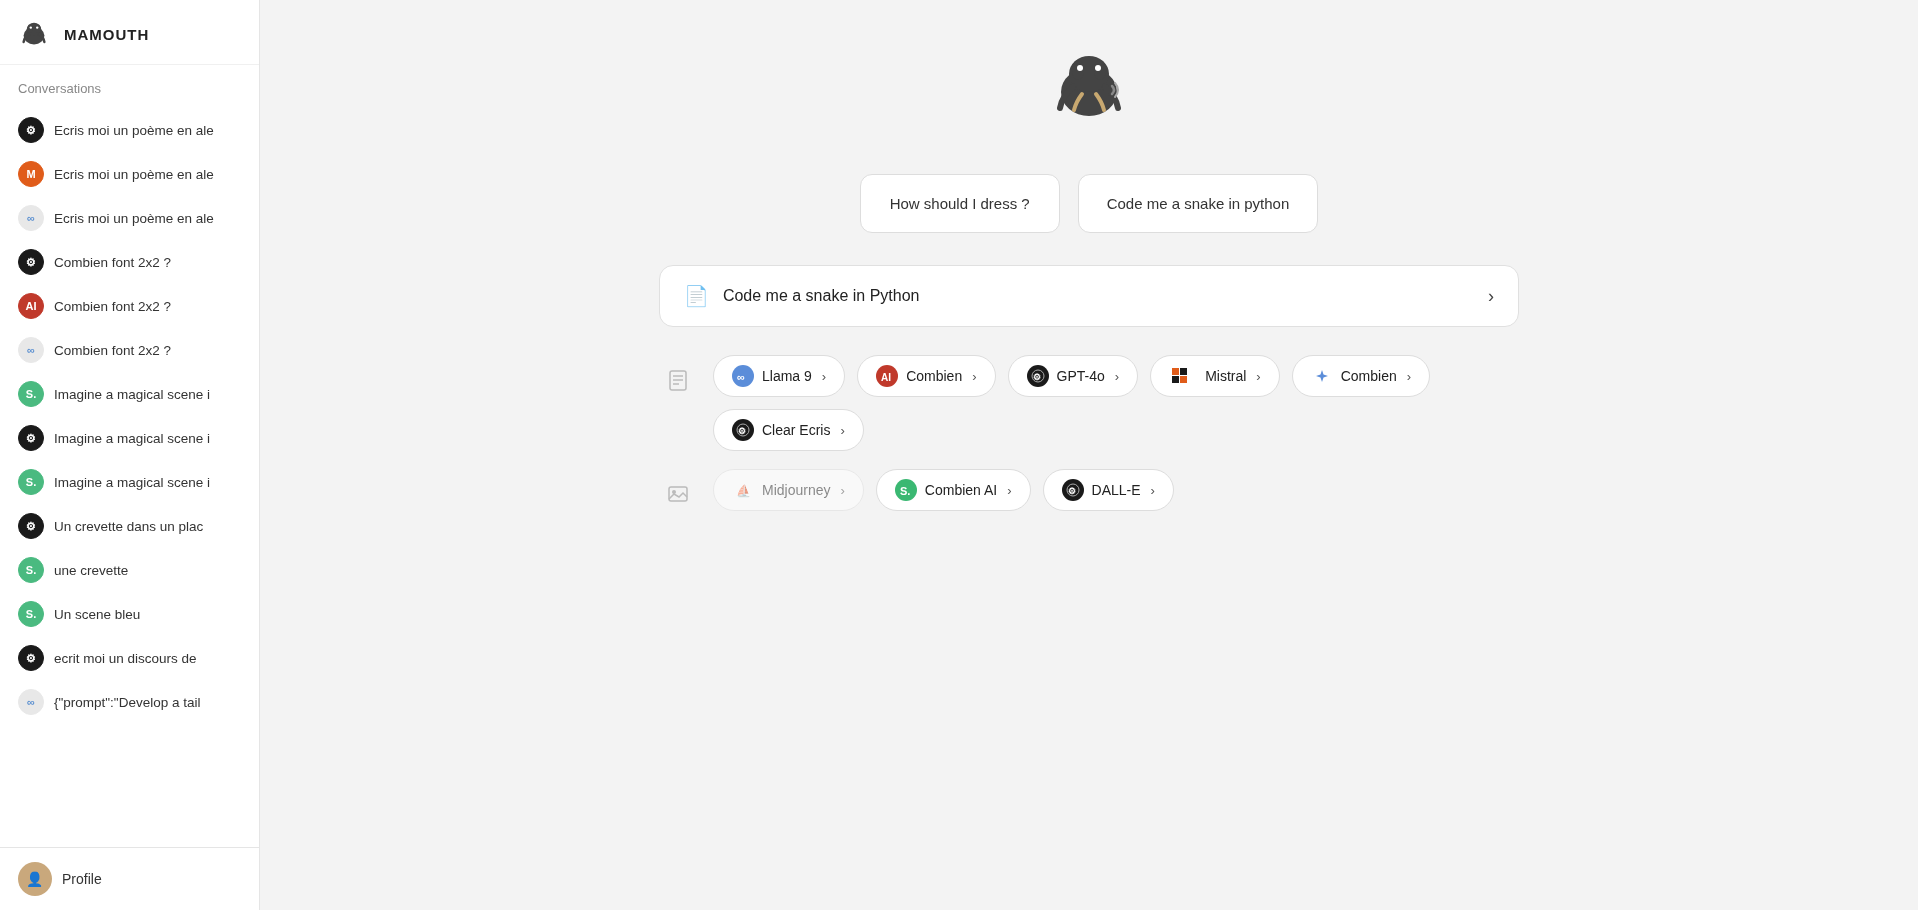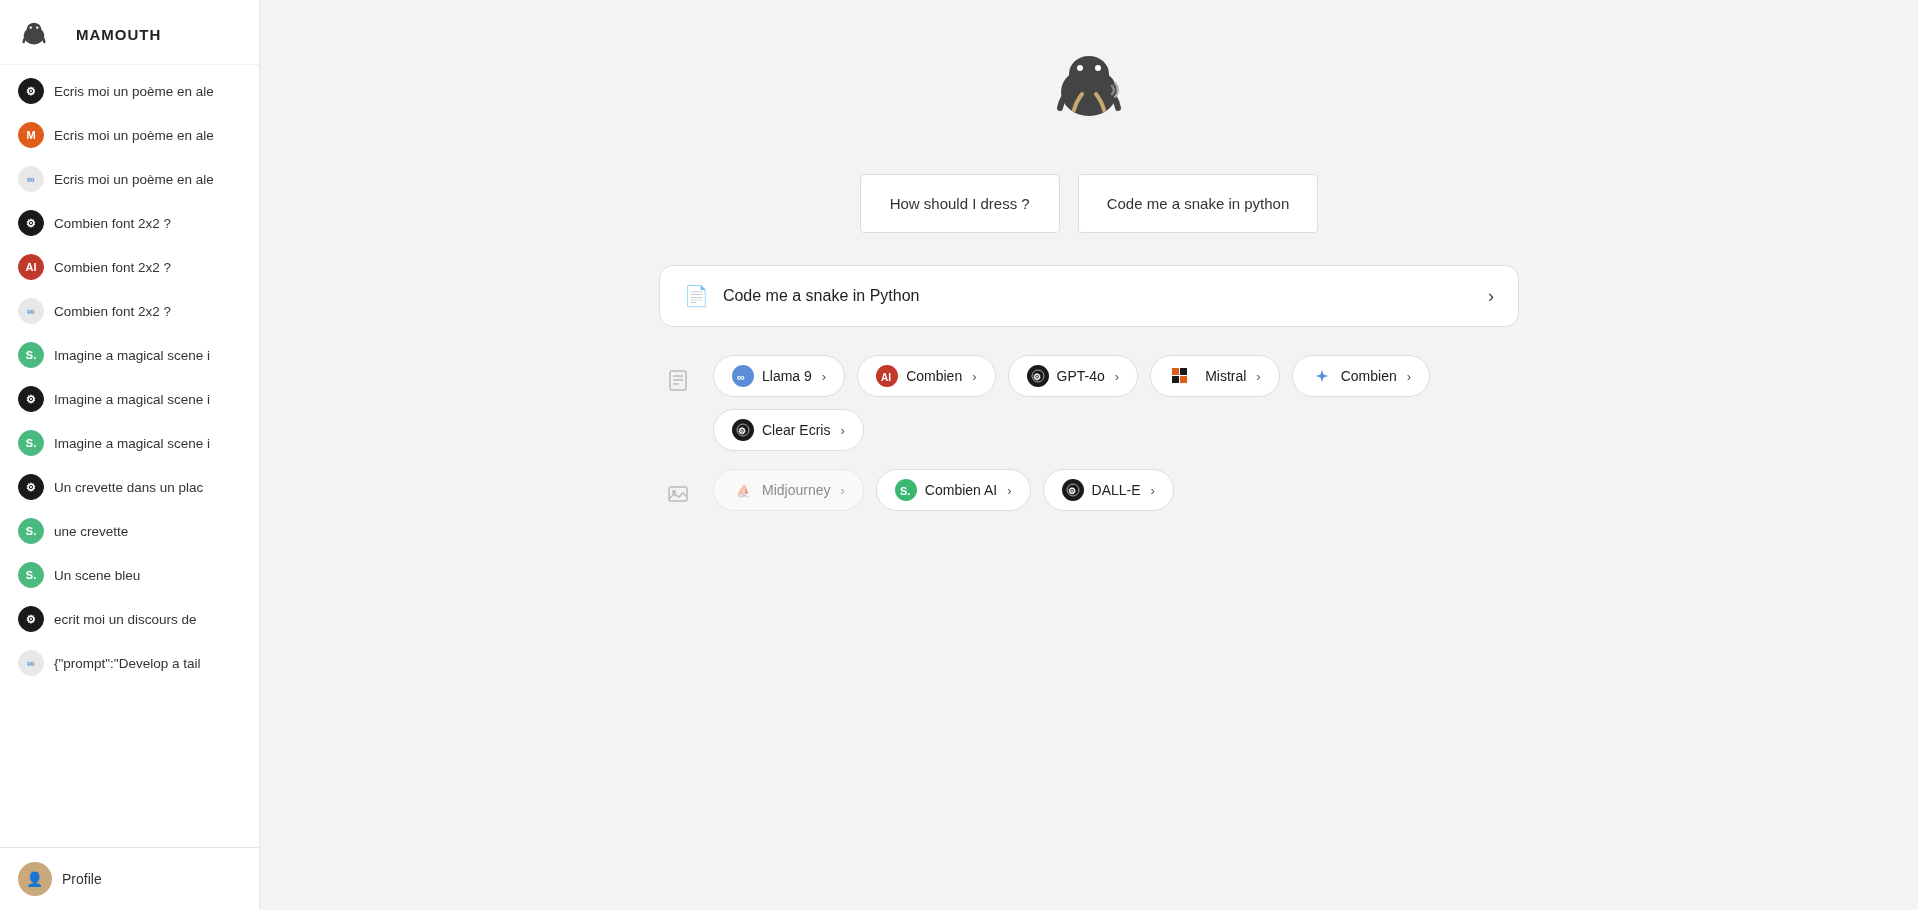--- a/index.html
+++ b/index.html
@@ -12,21 +12,21 @@
       background: #fff;
       border-right: 1px solid #e5e5e5;
       display: flex;
       flex-direction: column;
       height: 100vh;
       overflow: hidden;
     }
     #sidebar-header {
       display: flex;
       align-items: center;
-      gap: 26px;
+      gap: 14px;
       padding: 18px 18px 14px 18px;
       border-bottom: 1px solid #f0f0f0;
     }
     #sidebar-logo {
       width: 32px; height: 32px;
     }
     #sidebar-title {
       font-weight: 700;
       font-size: 15px;
       letter-spacing: 1px;
@@ -95,21 +95,21 @@
     }
 
     #prompt-cards {
       display: flex;
       gap: 18px;
       margin-bottom: 32px;
     }
     .prompt-card {
       background: #fff;
       border: 1.5px solid #ddd;
-      border-radius: 4px;
+      border-radius: 12px;
       padding: 20px 28px;
       font-size: 15px;
       color: #333;
       cursor: pointer;
       transition: box-shadow 0.15s;
       min-width: 200px;
       text-align: center;
     }
 
     #prompt-box {
@@ -187,20 +187,21 @@
       <ellipse cx="20" cy="14" rx="9" ry="8" fill="#444"></ellipse>
       <path d="M13 20 Q8 24 7 30" stroke="#444" stroke-width="3" fill="none" stroke-linecap="round"></path>
       <path d="M27 20 Q32 24 33 30" stroke="#444" stroke-width="3" fill="none" stroke-linecap="round"></path>
       <ellipse cx="15" cy="13" rx="3" ry="5" fill="#444"></ellipse>
       <ellipse cx="25" cy="13" rx="3" ry="5" fill="#444"></ellipse>
       <circle cx="16" cy="12" r="1.5" fill="#fff"></circle>
       <circle cx="24" cy="12" r="1.5" fill="#fff"></circle>
     </svg>
     <span id="sidebar-title">MAMOUTH</span>
   </div>
+  <div id="conversations-label">Conversations</div>
   <div id="conversation-list">
       <div class="conv-item">
         <div class="conv-avatar" style="background: rgb(26, 26, 26); color: rgb(255, 255, 255); border: 1.5px solid rgb(26, 26, 26);">⚙</div>
         <span class="conv-text">Ecris moi un poème en ale</span>
       </div>
       <div class="conv-item">
         <div class="conv-avatar" style="background: rgb(224, 92, 26); color: rgb(255, 255, 255); border: 1.5px solid rgb(224, 92, 26);">M</div>
         <span class="conv-text">Ecris moi un poème en ale</span>
       </div>
       <div class="conv-item">

